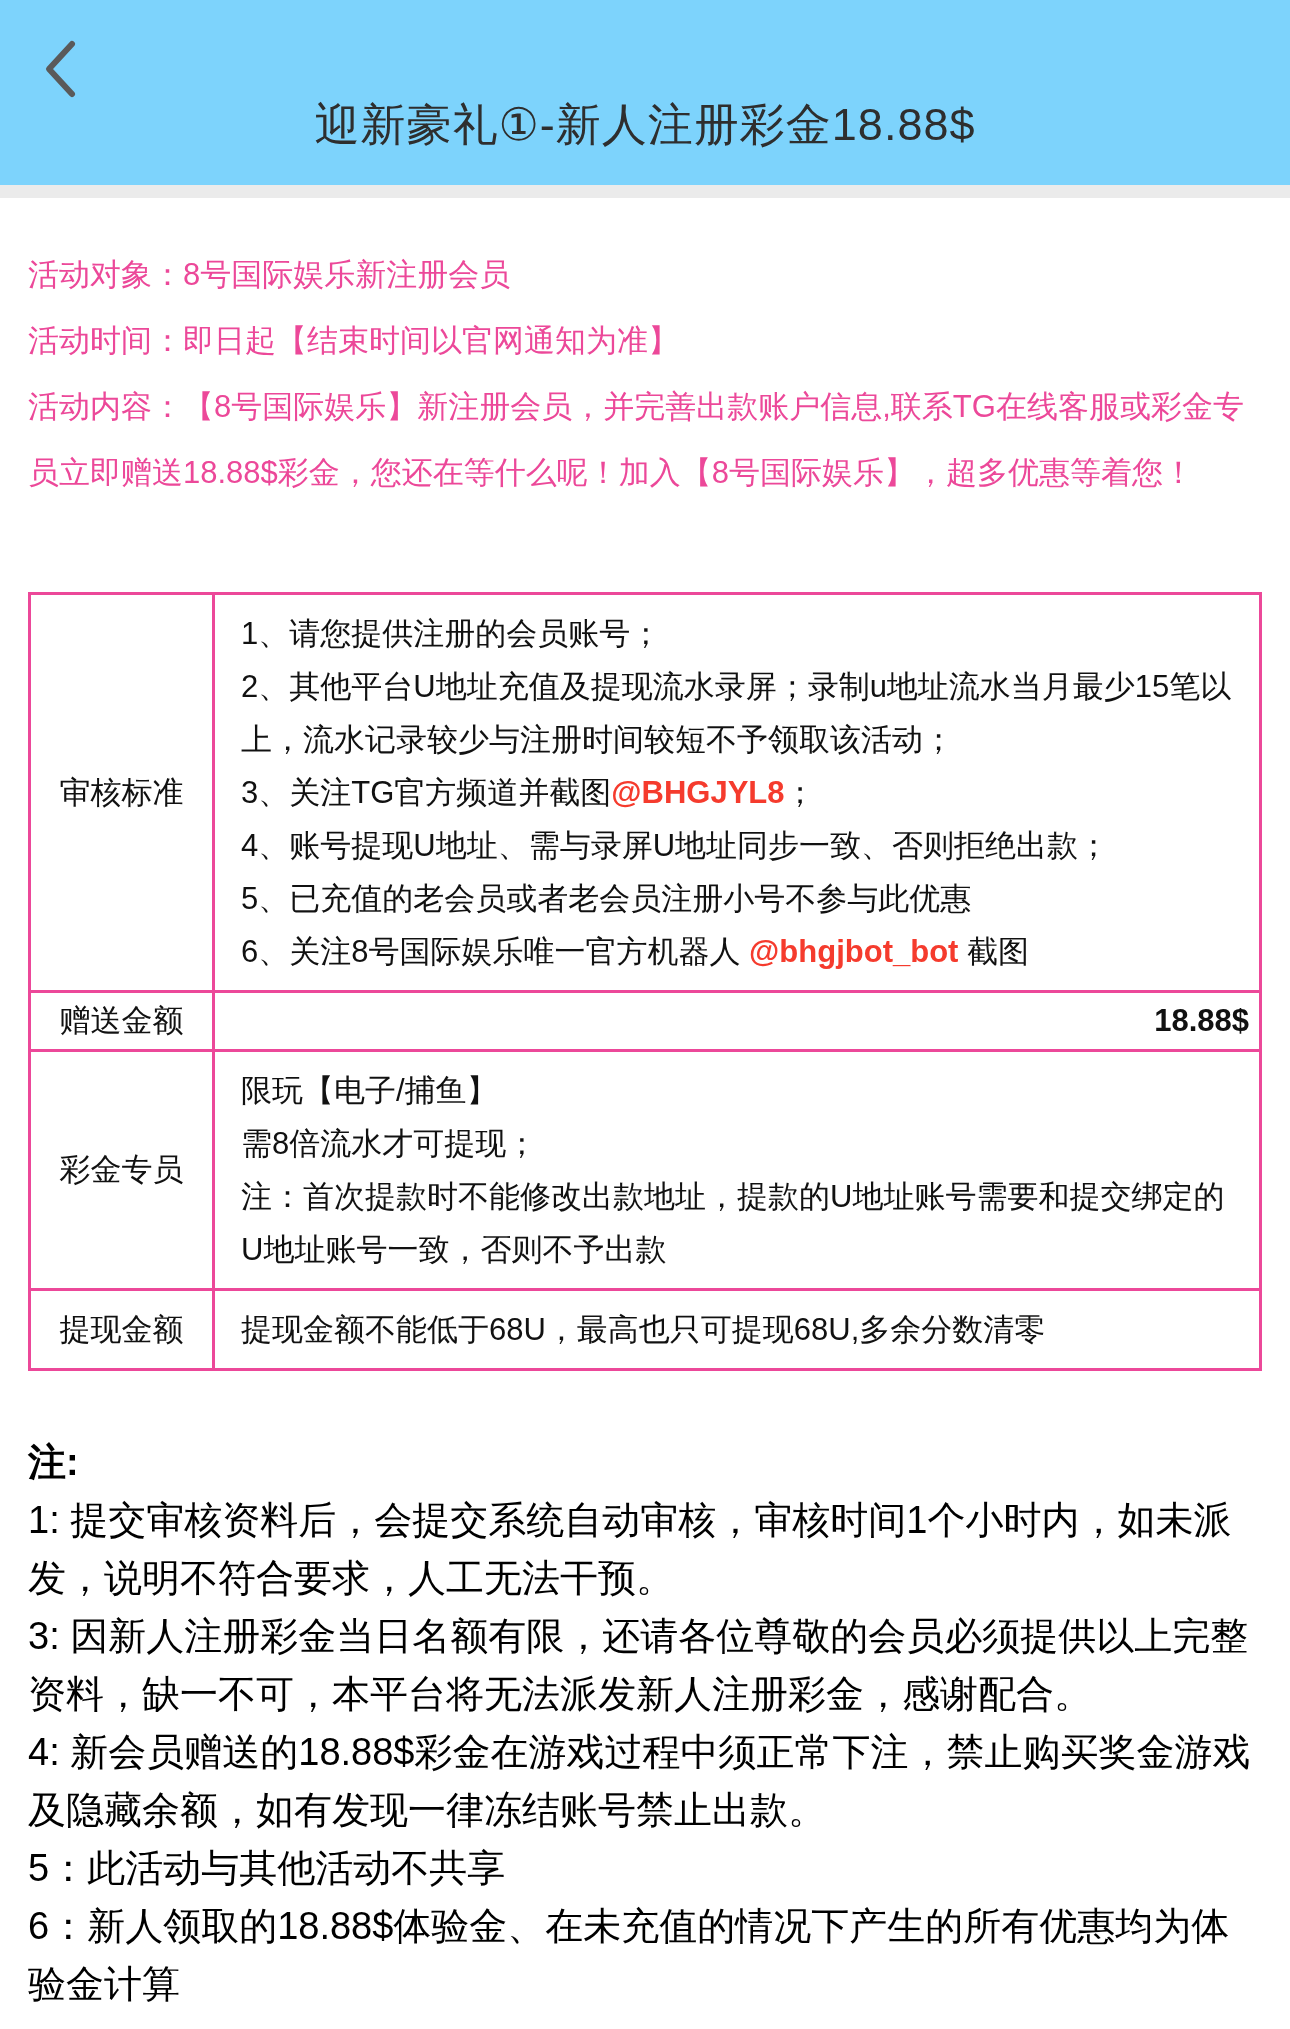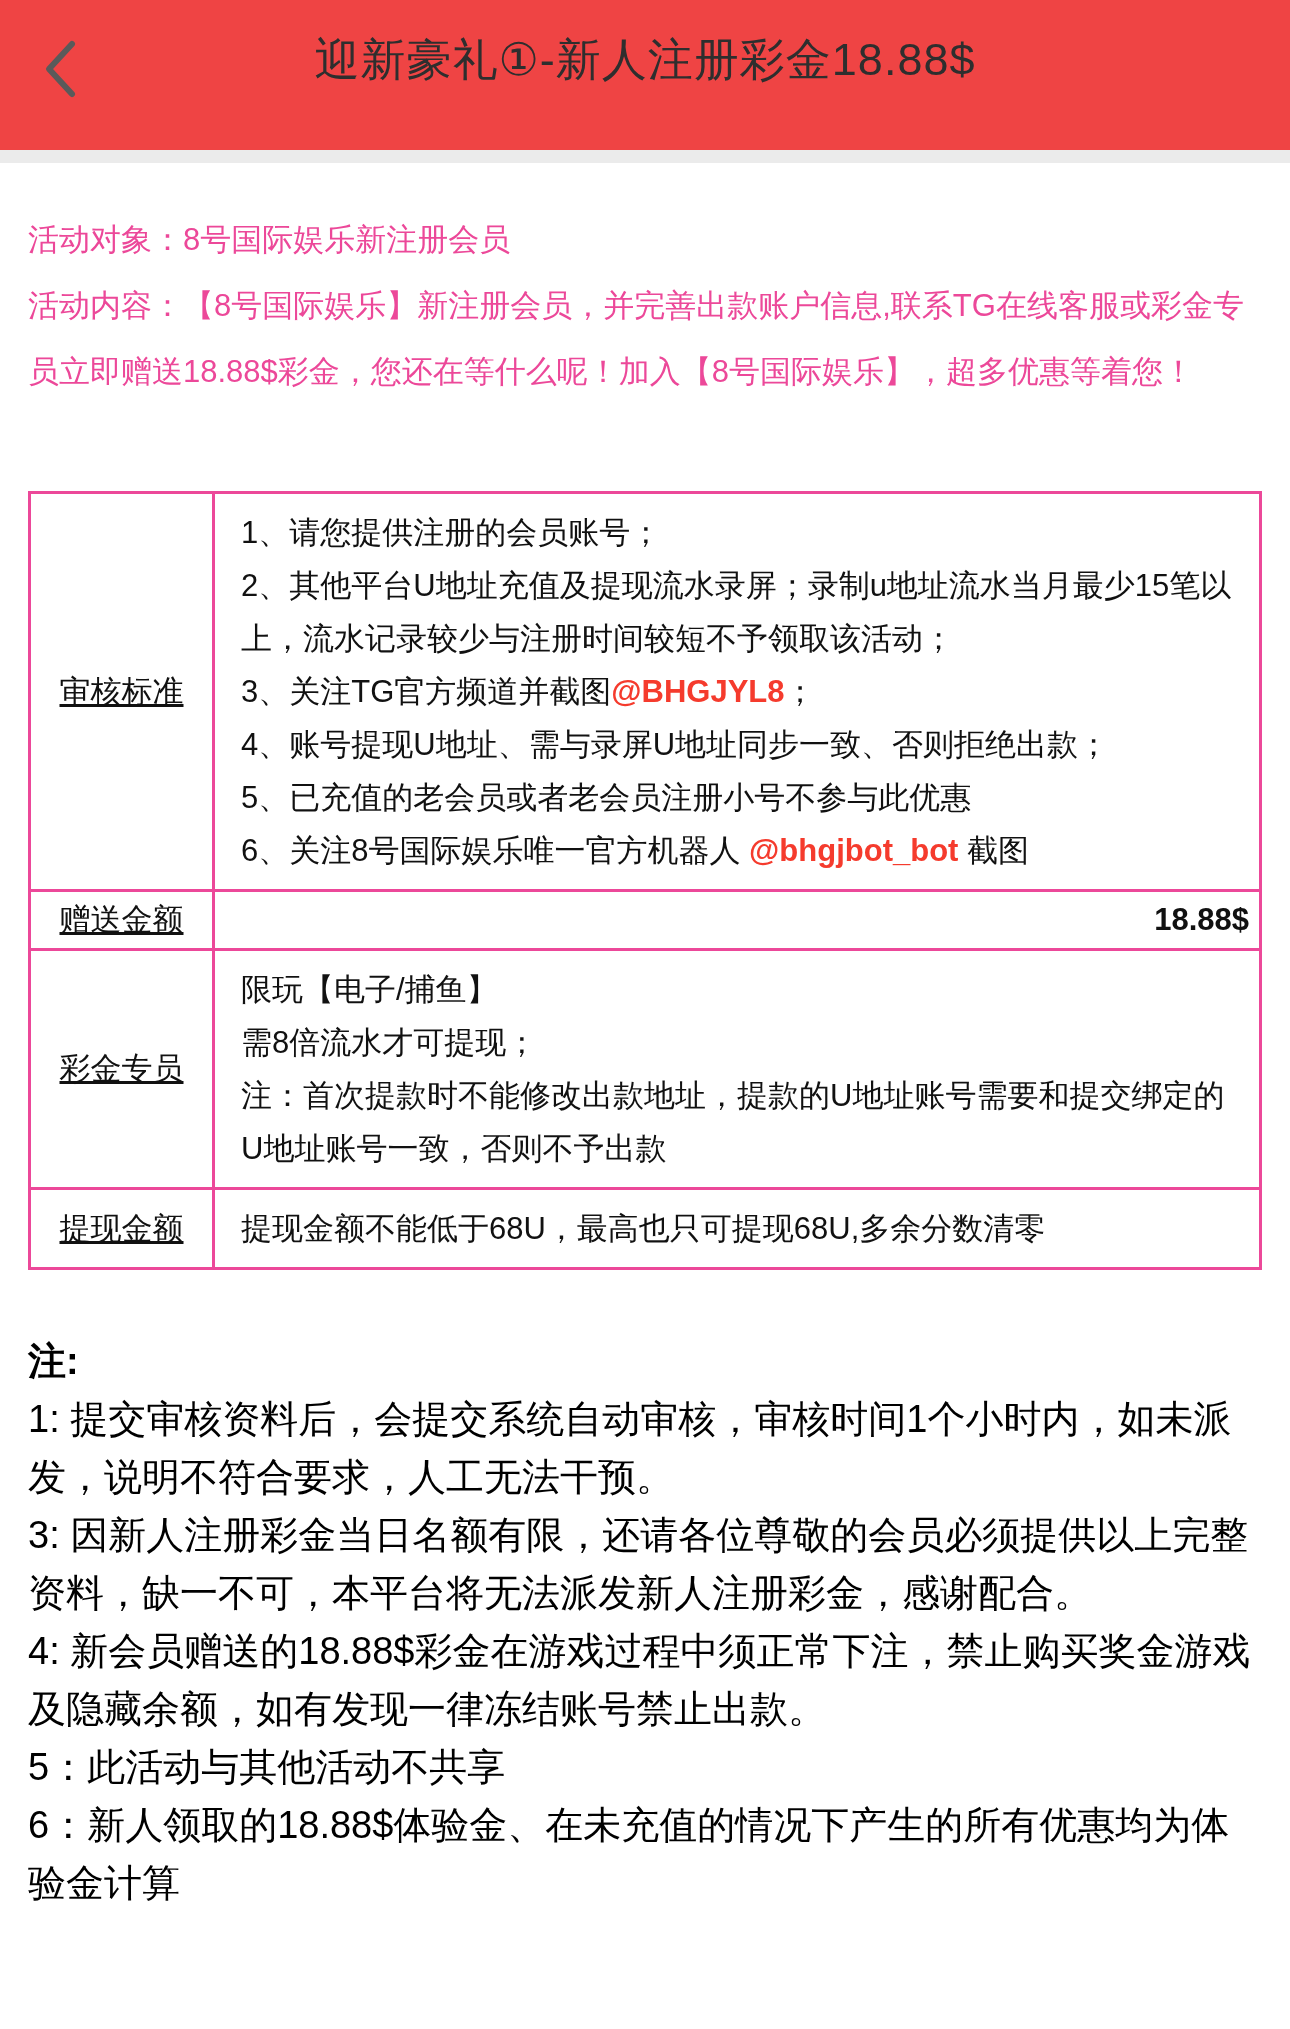--- a/index.html
+++ b/index.html
@@ -9,25 +9,25 @@
     width: 1290px;
     min-height: 2029px;
     background: #ffffff;
     font-family: "Liberation Sans", "DejaVu Sans", sans-serif;
     color: #141414;
   }
 
   
   .header {
     position: relative;
-    height: 150px;
+    height: 185px;
     display: flex;
-    align-items: flex-start;
+    align-items: flex-end;
     justify-content: center;
-    background: #ef4444;
+    background: #7dd3fc;
   }
   .back-btn {
     position: absolute;
     left: 30px;
     top: 32px;
     width: 60px;
     height: 76px;
     display: flex;
     align-items: center;
     justify-content: center;
@@ -65,21 +65,20 @@
     border: 3px solid #ec4899;
     font-size: 31px;
     color: #111;
   }
   td.row-label {
     width: 184px;
     text-align: center;
     vertical-align: middle;
     padding: 4px 6px;
     white-space: nowrap;
-    text-decoration: underline;
   }
   td.row-content {
     padding: 12px 26px;
     line-height: 53px;
   }
   .cell-line { line-height: 53px; }
   .bonus-cell {
     text-align: right;
     font-weight: 700;
     color: var(--accent);
@@ -111,20 +110,21 @@
     </span>
   </button>
   <h1 class="page-title">迎新豪礼①-新人注册彩金18.88$</h1>
 </header>
 <div class="header-divider"></div>
 
 <main class="content">
 
   <section class="intro">
     <p>活动对象：8号国际娱乐新注册会员</p>
+    <p>活动时间：即日起【结束时间以官网通知为准】</p>
     <p>活动内容：【8号国际娱乐】新注册会员，并完善出款账户信息,联系TG在线客服或彩金专员立即赠送18.88$彩金，您还在等什么呢！加入【8号国际娱乐】，超多优惠等着您！</p>
   </section>
 
   <table class="rules">
     <tbody>
       <tr>
         <td class="row-label">审核标准</td>
         <td class="row-content">
           <div class="cell-line">1、请您提供注册的会员账号；</div>
           <div class="cell-line">2、其他平台U地址充值及提现流水录屏；录制u地址流水当月最少15笔以上，流水记录较少与注册时间较短不予领取该活动；</div>

